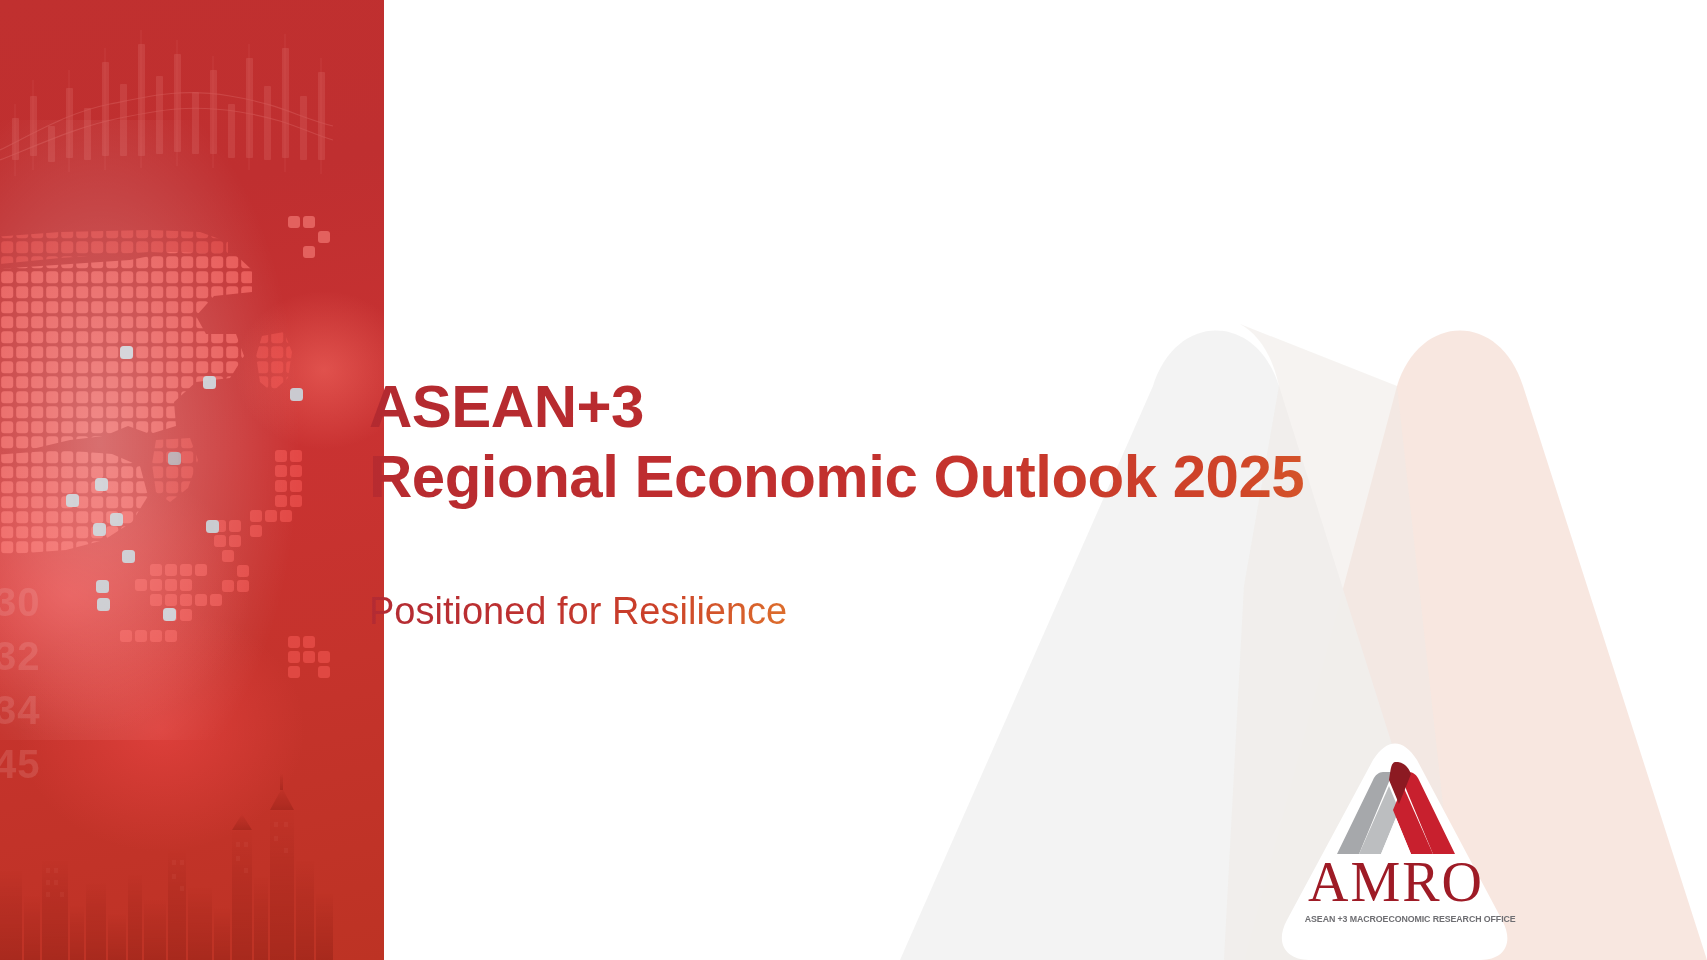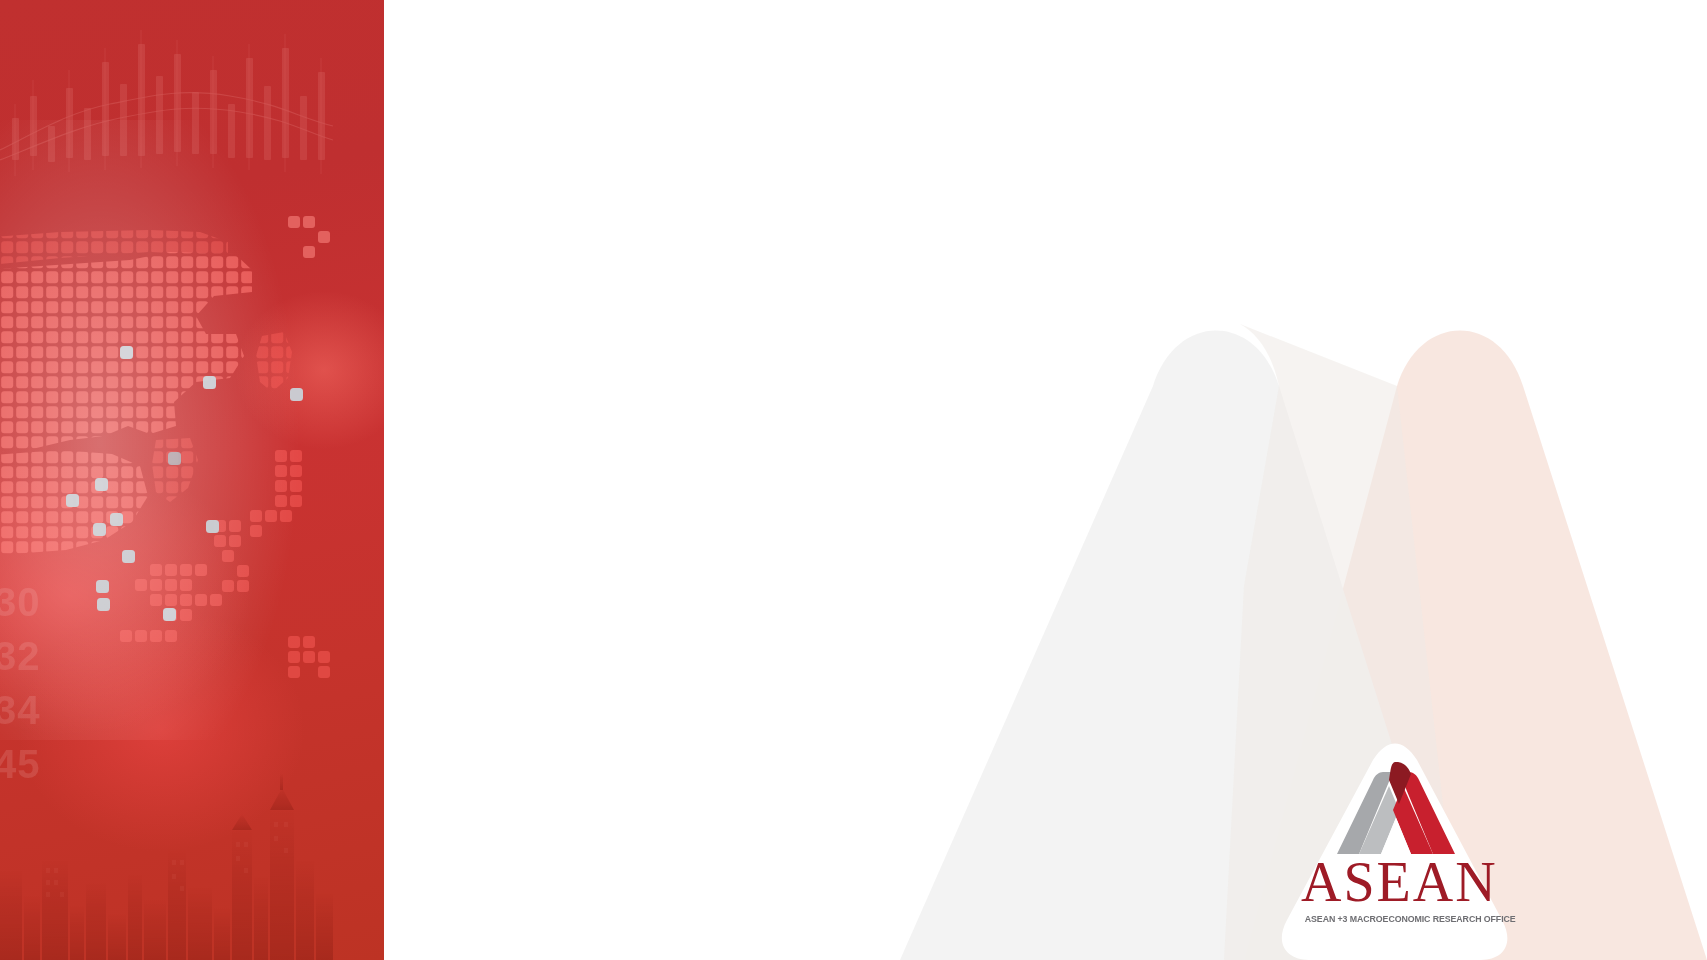--- a/index.html
+++ b/index.html
@@ -437,39 +437,44 @@
   <svg class="watermarks" viewBox="0 0 807 670" preserveAspectRatio="none">
 
     <path d="M497 96 C 520 22, 600 22, 623 96 L 807 670 L 807 670 L 560 670
              L 560 670 L 380 670 L 344 670 Z" fill="#f8e6de" opacity="0.95"></path>
 
     <path d="M253 96 C 276 22, 356 22, 379 96 L 560 670 L 324 670 L 144 670 L 0 670 Z" fill="#f3f3f3" opacity="0.97"></path>
 
     <path d="M344 296 L 379 96 C 372 64, 358 44, 340 34 L 497 96 L 560 670 L 324 670 Z" fill="#efe9e6" opacity="0.55"></path>
   </svg>
 
-
+  <div class="title-block">
+    <h1 class="title-line title-line-1">ASEAN+3</h1>
+    <h1 class="title-line title-line-2">Regional Economic Outlook 2025</h1>
+  </div>
+
+  <p class="subtitle">Positioned for Resilience</p>
 
   <svg class="logo-badge" viewBox="0 0 235 218" preserveAspectRatio="none">
     <path d="M96 18 C 110 -4, 126 -4, 140 18 L 225 178 C 238 202, 226 218, 204 218
              L 32 218 C 10 218, -3 202, 10 178 Z" fill="#ffffff"></path>
   </svg>
 
   <div class="logo-wrap">
     <svg class="logo-mark" viewBox="0 0 118 92" preserveAspectRatio="xMidYMid meet">
 
       <path d="M0 92 L22 92 L56 10 L46 10 C 42 10, 38 13, 36 18 Z" fill="#a6a8ab"></path>
       <path d="M22 92 L44 92 L62 48 L52 24 Z" fill="#bcbec0"></path>
 
       <path d="M118 92 L96 92 L62 10 L72 10 C 76 10, 80 13, 82 18 Z" fill="#c8202e"></path>
       <path d="M96 92 L74 92 L56 48 L66 24 Z" fill="#c8202e"></path>
 
       <path d="M59 0 C 66 0, 71 4, 74 12 L 62 42 L 52 18 C 54 6, 54 0, 59 0 Z" fill="#8c1a22"></path>
 
       <path d="M44 92 L74 92 L59 56 Z" fill="#ffffff"></path>
     </svg>
 
-    <div class="logo-word">ASEAN</div>
+    <div class="logo-word">AMRO</div>
 
     <div class="logo-tagline">ASEAN +3 MACROECONOMIC RESEARCH OFFICE</div>
   </div>
 
 </div>
 
 </body></html>

